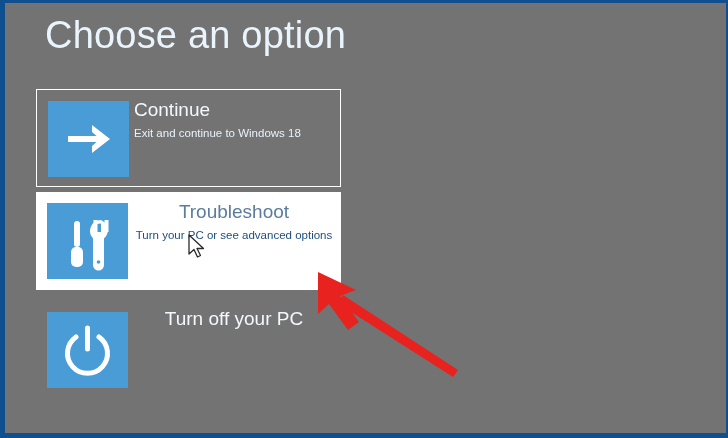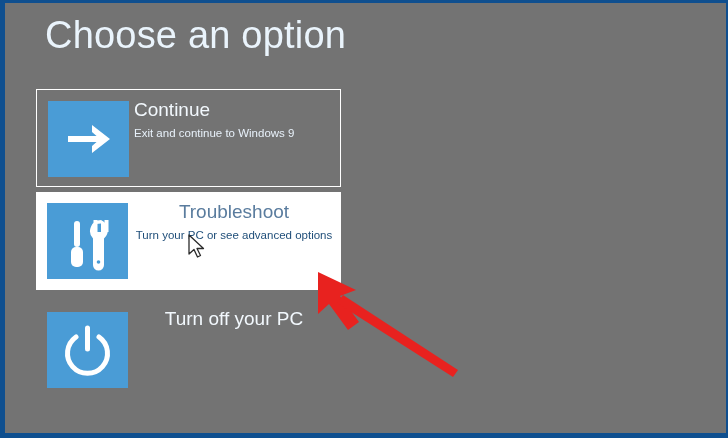--- a/index.html
+++ b/index.html
@@ -124,21 +124,21 @@
     <div class="tile-icon">
       <svg width="81" height="76" viewBox="0 0 81 76" xmlns="http://www.w3.org/2000/svg">
         <g fill="#ffffff">
           <rect x="20" y="35" width="36" height="6"></rect>
           <polygon points="44,24 62,38 44,52 44,45 52,38 44,31"></polygon>
         </g>
       </svg>
     </div>
     <div class="tile-text">
       <div class="tile-title">Continue</div>
-      <div class="tile-sub">Exit and continue to Windows 9</div>
+      <div class="tile-sub">Exit and continue to Windows 18</div>
     </div>
   </div>
 
   <div class="tile tile-2">
     <div class="tile-icon">
       <svg width="81" height="76" viewBox="0 0 81 76" xmlns="http://www.w3.org/2000/svg">
         <g fill="#ffffff">
 
           <rect x="27" y="18" width="6" height="26" rx="3"></rect>
           <rect x="24" y="44" width="12" height="20" rx="5"></rect>

